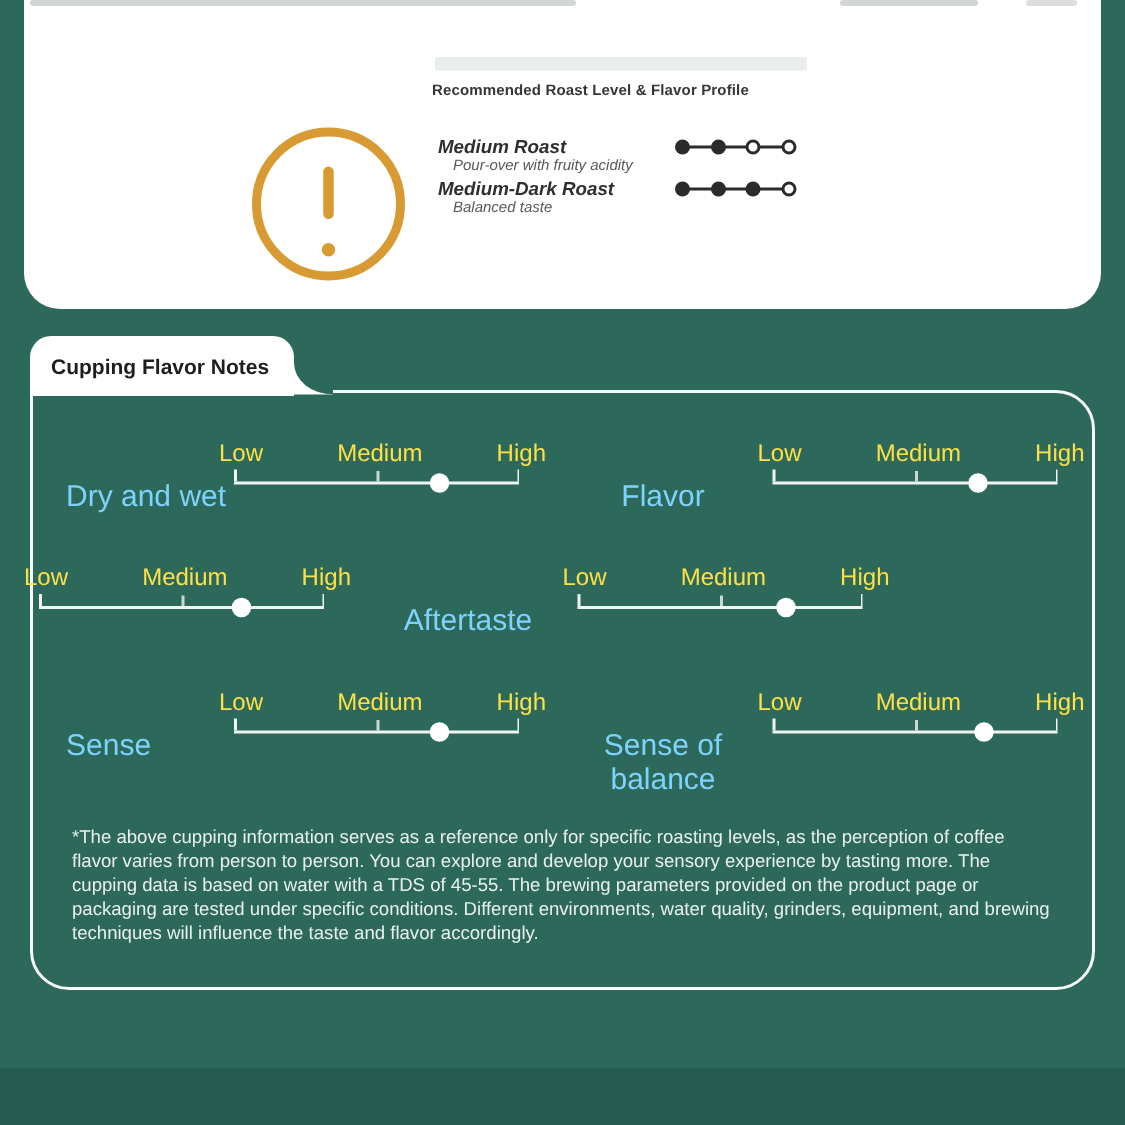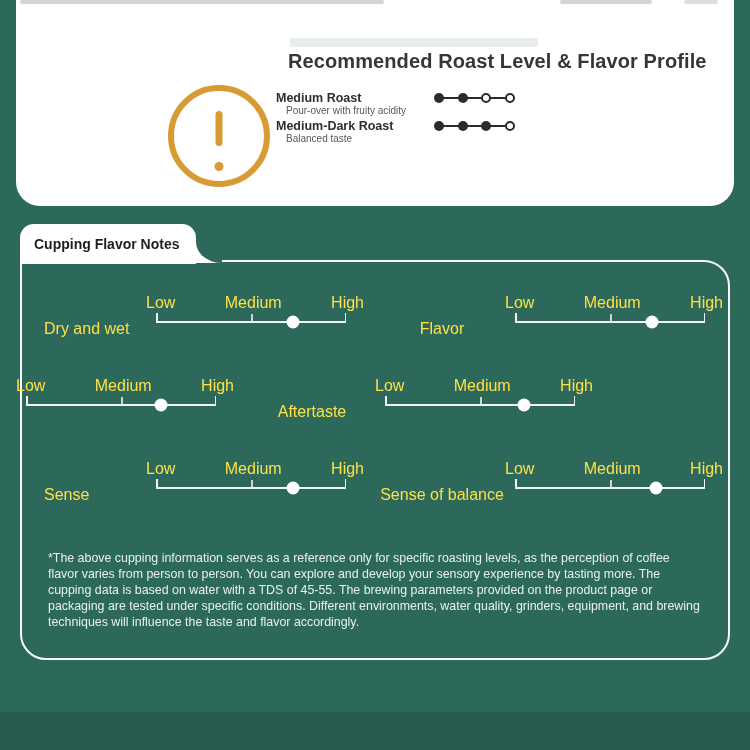--- a/index.html
+++ b/index.html
@@ -7,50 +7,50 @@
        font-family:"Liberation Sans","DejaVu Sans",sans-serif;position:relative;}
 
   
   .card{position:absolute;left:16px;top:0;width:718px;height:206px;background:#ffffff;
         border-radius:0 0 24px 24px;}
   .smudge{position:absolute;border-radius:2px;}
   .sm-a{left:4px;top:0;width:364px;height:4px;background:#8a9094;opacity:.38;}
   .sm-b{left:544px;top:0;width:92px;height:4px;background:#8a9094;opacity:.38;}
   .sm-c{left:668px;top:0;width:34px;height:4px;background:#8a9094;opacity:.30;}
   .sm-d{left:274px;top:38px;width:248px;height:9px;background:#e9eded;}
-  .card h2{position:absolute;left:272px;top:52px;margin:0;font-size:20px;line-height:18px;
+  .card h2{position:absolute;left:272px;top:52px;margin:0;font-size:10px;line-height:18px;
            font-weight:bold;color:#363636;letter-spacing:.1px;}
   .warn{position:absolute;left:152px;top:85px;width:102px;height:102px;border:6px solid #D89A33;
         border-radius:50%;box-sizing:border-box;}
   .warn .bar{position:absolute;left:50%;top:20px;transform:translateX(-50%);width:7px;height:35px;
              border-radius:4px;background:#D89A33;}
   .warn .pt{position:absolute;left:50%;top:71px;transform:translateX(-50%);width:9px;height:9px;
             border-radius:50%;background:#D89A33;}
-  .levels{position:absolute;left:260px;top:91px;}
+  .levels{position:absolute;left:276px;top:91px;font-style:italic;}
   .level-row{display:flex;align-items:flex-start;margin-bottom:3px;}
   .level-text{width:158px;}
   .level-name{font-size:12.5px;line-height:14px;font-weight:bold;color:#2e2e2e;}
   .level-desc{font-size:10px;line-height:11px;color:#585858;margin-left:10px;}
   .dots{position:relative;width:82px;height:10px;margin-top:2px;}
   .dotline{position:absolute;left:4px;right:4px;top:4px;height:2px;background:#2b2b2b;}
   .rdot{position:absolute;top:0;width:10px;height:10px;border-radius:50%;box-sizing:border-box;}
   .rdot.filled{background:#2b2b2b;}
   .rdot.hollow{background:#ffffff;border:2.5px solid #2b2b2b;}
 
   
   .tab{position:absolute;left:20px;top:224px;width:176px;height:40px;background:#ffffff;
        border-radius:14px 14px 0 0;font-size:14px;font-weight:bold;color:#1e1e1e;
        line-height:40px;padding-left:14px;box-sizing:border-box;z-index:3;}
   .tab-swoosh{position:absolute;left:196px;top:242px;width:26px;height:21px;background:#ffffff;z-index:3;}
   .tab-swoosh .carve{position:absolute;inset:0;background:#2C695B;border-radius:0 0 0 100%;}
   .panel{position:absolute;left:20px;top:260px;width:710px;height:400px;box-sizing:border-box;
          border:2.5px solid #F7FAF8;border-radius:0 26px 26px 26px;z-index:2;}
   .srow{display:flex;align-items:flex-start;padding-left:4px;margin-top:37px;}
   .srow.first{margin-top:32px;}
-  .row-label{font-size:16px;color:#fde047;padding-top:26px;height:20px;}
+  .row-label{font-size:20px;color:#7dd3fc;padding-top:26px;height:20px;}
   .lab-a{width:130px;text-align:left;padding-left:18px;box-sizing:border-box;}
   .lab-b{width:140px;text-align:center;margin-left:26px;margin-right:3px;}
   .slider{position:relative;width:190px;height:46px;}
   .scale{position:absolute;left:-10px;right:-18px;top:0;display:flex;justify-content:space-between;
          font-size:16px;color:#fde047;}
   .track{position:absolute;left:0;right:0;top:27px;height:1.5px;background:#F0F4F1;}
   .track::before,.track::after{content:"";position:absolute;top:-8px;width:1.5px;height:8px;background:#F0F4F1;}
   .track::before{left:0;}
   .track::after{right:0;}
   .tick-mid{position:absolute;left:50%;top:-7px;width:1.5px;height:7px;background:#F0F4F1;opacity:.8;}

